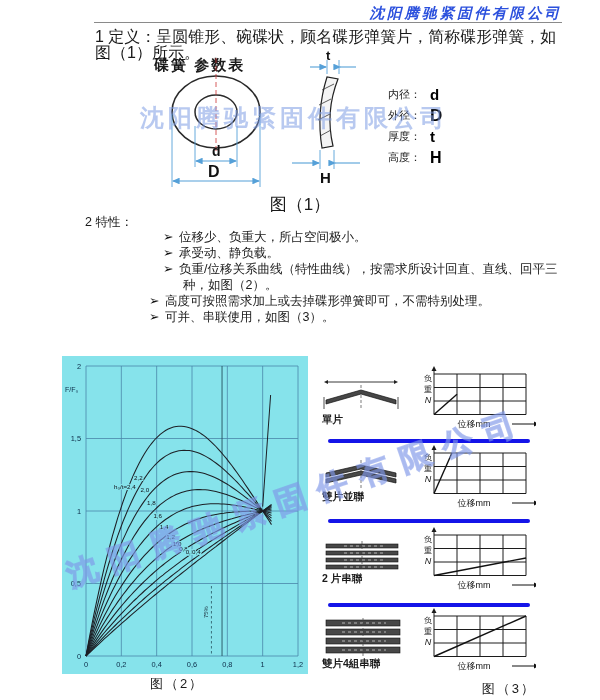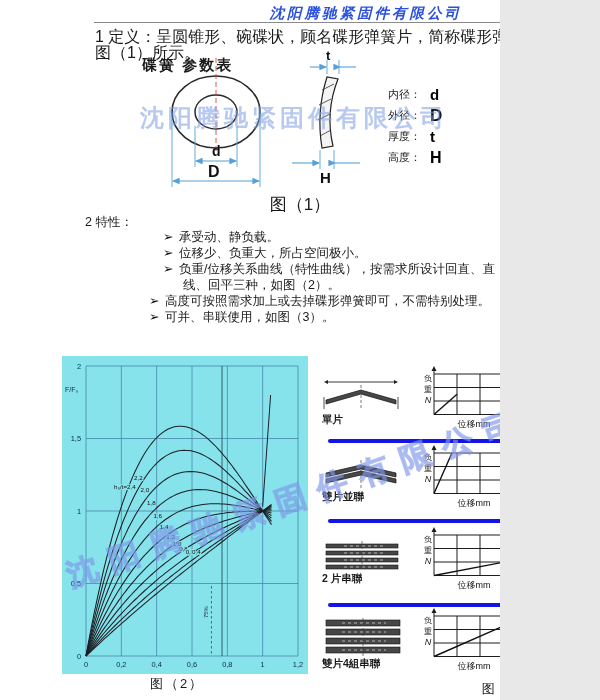--- a/index.html
+++ b/index.html
@@ -1,26 +1,26 @@
 <!DOCTYPE html>
 <html><head>
 <meta charset="utf-8">
 <style>
   html,body{margin:0;padding:0;background:#e8e8e8;}
-  #page{position:relative;width:500px;height:700px;background:#ffffff;overflow:hidden;
+  #page{position:relative;width:600px;height:700px;background:#ffffff;overflow:hidden;
         font-family:"Liberation Sans","DejaVu Sans",sans-serif;color:#1a1a1a;}
   .abs{position:absolute;}
   
   #company{top:4px;right:38px;font-size:14.5px;font-weight:bold;font-style:italic;
            letter-spacing:3px;color:#2b50dd;}
   #header-line{top:22px;left:94px;width:468px;height:0;border-top:1.4px solid #8a8a8a;}
   
   #intro{top:29px;left:95px;width:475px;font-size:16px;line-height:16px;}
   
-  #fig1-title{top:56px;left:142px;font-size:15px;font-weight:bold;letter-spacing:2px;}
+  #fig1-title{top:56px;left:154px;font-size:15px;font-weight:bold;letter-spacing:2px;}
   #fig1-svg{top:50px;left:130px;}
   #fig1-params{top:84px;left:388px;font-size:11px;color:#222;}
   #fig1-params .prow{display:flex;align-items:center;height:21px;}
   #fig1-params .sym{font-weight:bold;color:#000;margin-left:9px;font-size:15px;}
   #fig1-caption{top:193px;left:255px;width:90px;text-align:center;font-size:17px;}
   
   #feat-heading{top:214px;left:85px;font-size:12.5px;}
   #bullets{top:229px;left:0;margin:0;padding:0;list-style:none;font-size:12.5px;line-height:16px;}
   #bullets li{padding-left:20px;text-indent:-20px;margin-bottom:0;}
   #bullets li.b13{margin-left:163px;max-width:382px;}
@@ -121,22 +121,22 @@
     <div class="prow">
       <span>高度：</span>
       <span class="sym" style="font-size:16px">H</span>
     </div>
   </div>
 
   <div class="abs" id="fig1-caption">图（1）</div>
 
   <div class="abs" id="feat-heading">2 特性：</div>
   <ul class="abs" id="bullets">
+    <li class="b13"><span class="bl">➢</span><span>位移少、负重大，所占空间极小。</span></li>
     <li class="b13"><span class="bl">➢</span><span>承受动、静负载。</span></li>
-    <li class="b13"><span class="bl">➢</span><span>位移少、负重大，所占空间极小。</span></li>
     <li class="b13"><span class="bl">➢</span><span>负重/位移关系曲线（特性曲线），按需求所设计回直、直线、回平三种，如图（2）。</span></li>
     <li class="b46"><span class="bl">➢</span><span>高度可按照需求加上或去掉碟形弹簧即可，不需特别处理。</span></li>
     <li class="b46"><span class="bl">➢</span><span>可并、串联使用，如图（3）。</span></li>
   </ul>
 
   <div class="abs" id="fig2-chart"><svg width="246" height="318" viewBox="0 0 246 318">
         <rect x="0" y="0" width="246" height="318" fill="#86e3eb"></rect>
         <line x1="24" y1="10" x2="24" y2="300" stroke="#4a86aa" stroke-width="0.8"></line>
         <line x1="59.333333333333336" y1="10" x2="59.333333333333336" y2="300" stroke="#4a86aa" stroke-width="0.8"></line>
         <line x1="94.66666666666667" y1="10" x2="94.66666666666667" y2="300" stroke="#4a86aa" stroke-width="0.8"></line>

